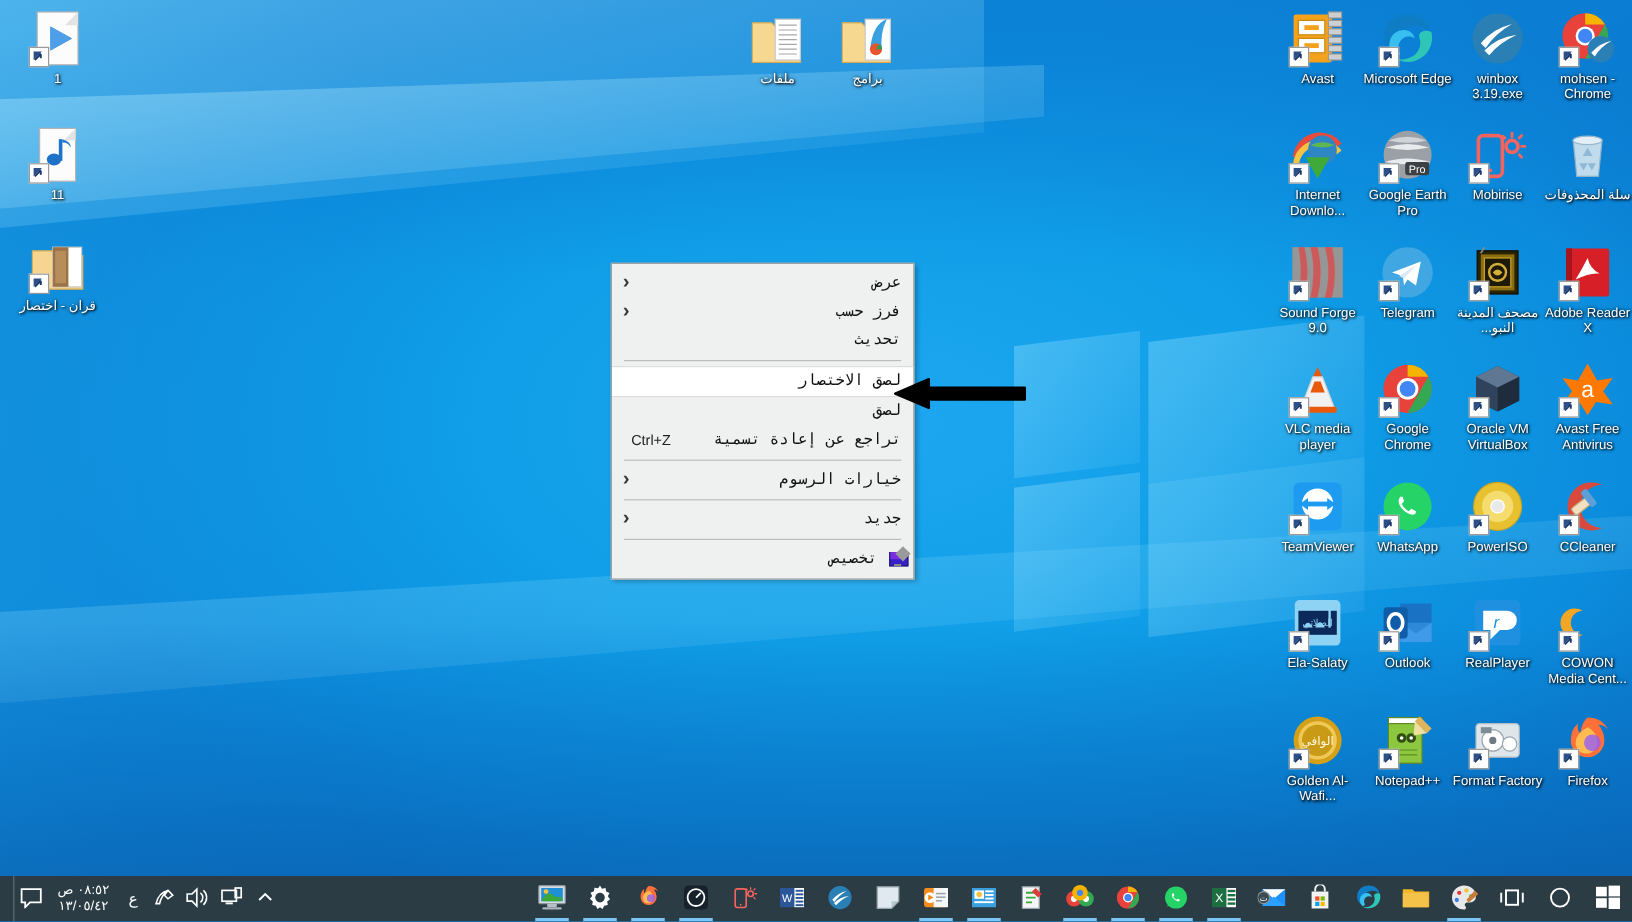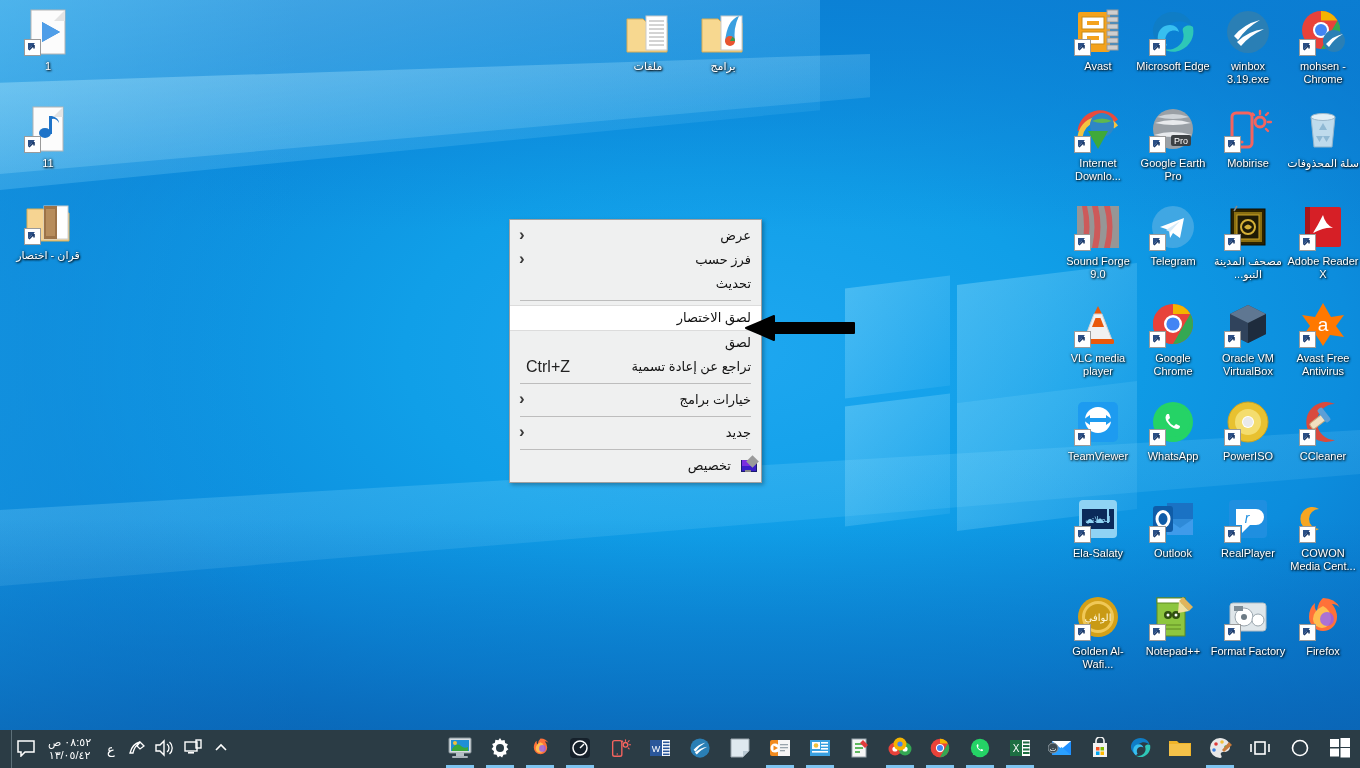--- a/index.html
+++ b/index.html
@@ -92,24 +92,24 @@
     box-shadow:2px 2px 4px rgba(0,0,0,.28);
     direction:rtl;
     font-size:13px;color:#111;
     padding:4px 0 4px 0;
   }
   .ctx-item{
     position:relative;height:24px;line-height:24px;
     padding:0 10px 0 10px;display:flex;align-items:center;
     justify-content:flex-start;
   }
-  .ctx-item .lbl{flex:0 0 auto;}
+  .ctx-item .lbl{flex:0 0 auto;font-family:Liberation Mono, monospace;}
   .ctx-item .accel{
     position:absolute;left:16px;top:0;height:24px;line-height:24px;
-    font-size:16px;color:#222;direction:ltr;
+    font-size:12px;color:#222;direction:ltr;
   }
   .ctx-item .chev{
     position:absolute;left:9px;top:0;height:24px;line-height:22px;
     font-size:13px;color:#3a3a3a;font-weight:600;
   }
   .ctx-item.highlight{background:#fff;border-top:1px solid #dcdcdc;border-bottom:1px solid #dcdcdc;}
   .ctx-sep{height:1px;background:#bdbdbd;margin:4px 10px;}
   .ctx-item .mini-icon{
     position:absolute;right:6px;top:5px;width:14px;height:14px;
   }
@@ -653,21 +653,21 @@
     </div>
     <div class="ctx-item">
       <span class="lbl">لصق</span>
     </div>
     <div class="ctx-item">
       <span class="lbl">تراجع عن إعادة تسمية</span>
       <span class="accel">Ctrl+Z</span>
     </div>
     <div class="ctx-sep"></div>
     <div class="ctx-item">
-      <span class="lbl">خيارات برامج</span>
+      <span class="lbl">خيارات الرسوم</span>
       <span class="chev" style="font-size: 17px;">‹</span>
     </div>
     <div class="ctx-sep"></div>
     <div class="ctx-item">
       <span class="lbl">جديد</span>
       <span class="chev" style="font-size: 17px;">‹</span>
     </div>
     <div class="ctx-sep"></div>
     <div class="ctx-item has-icon">
       <span class="mini-icon">

